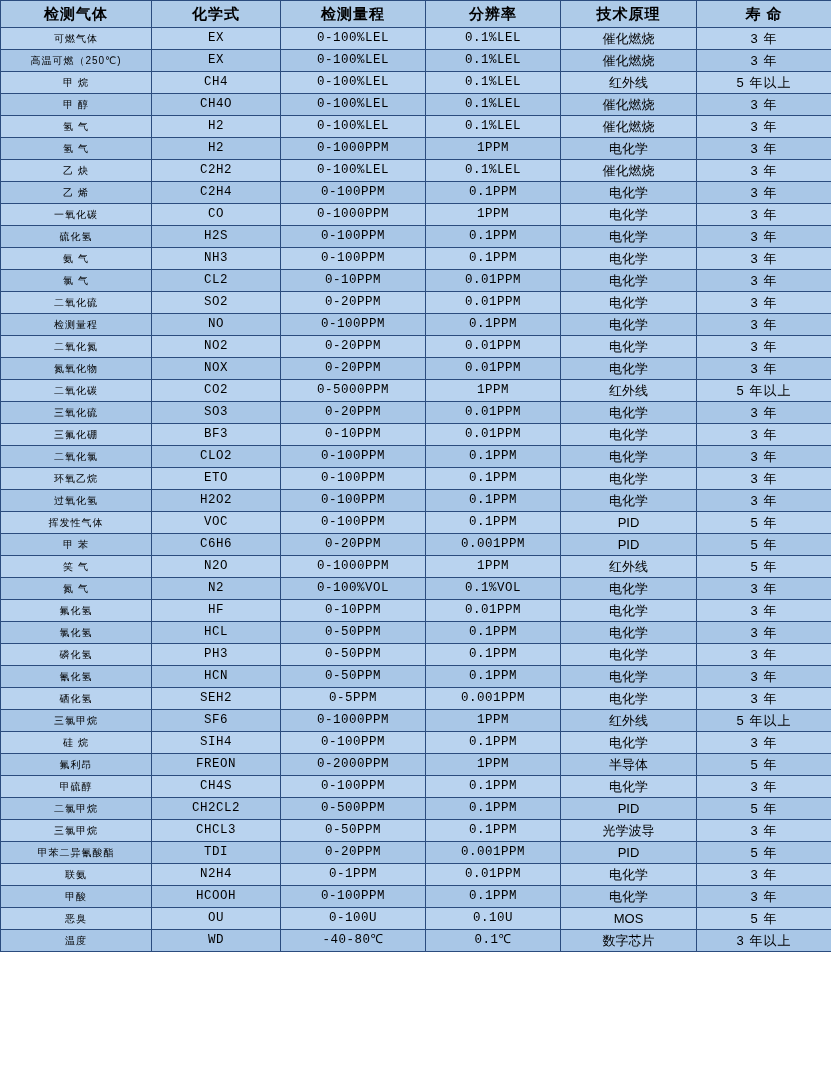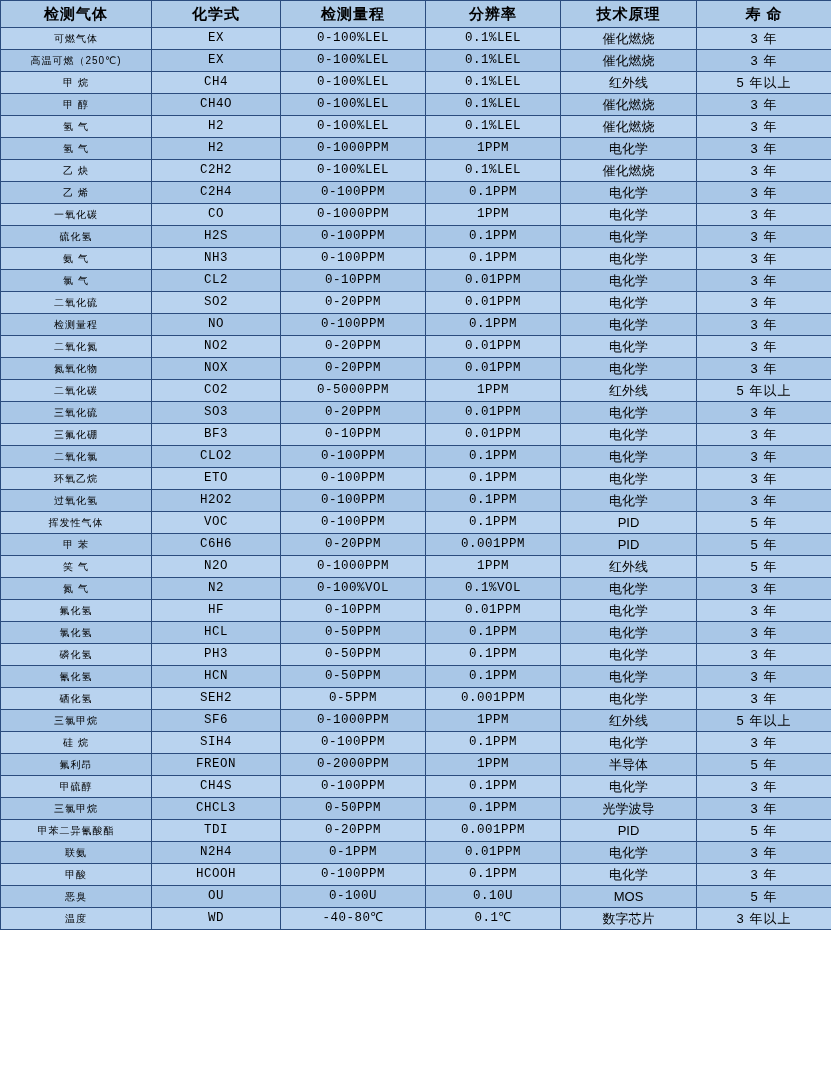--- a/index.html
+++ b/index.html
@@ -364,20 +364,28 @@
       </tr>
       <tr>
         <td class="col-name">甲硫醇</td>
         <td class="col-formula">CH4S</td>
         <td class="col-range">0-100PPM</td>
         <td class="col-res">0.1PPM</td>
         <td class="col-principle">电化学</td>
         <td class="col-life">3 年</td>
       </tr>
       <tr>
+        <td class="col-name">二氯甲烷</td>
+        <td class="col-formula">CH2CL2</td>
+        <td class="col-range">0-500PPM</td>
+        <td class="col-res">0.1PPM</td>
+        <td class="col-principle">PID</td>
+        <td class="col-life">5 年</td>
+      </tr>
+      <tr>
         <td class="col-name">三氯甲烷</td>
         <td class="col-formula">CHCL3</td>
         <td class="col-range">0-50PPM</td>
         <td class="col-res">0.1PPM</td>
         <td class="col-principle">光学波导</td>
         <td class="col-life">3 年</td>
       </tr>
       <tr>
         <td class="col-name">甲苯二异氰酸酯</td>
         <td class="col-formula">TDI</td>

